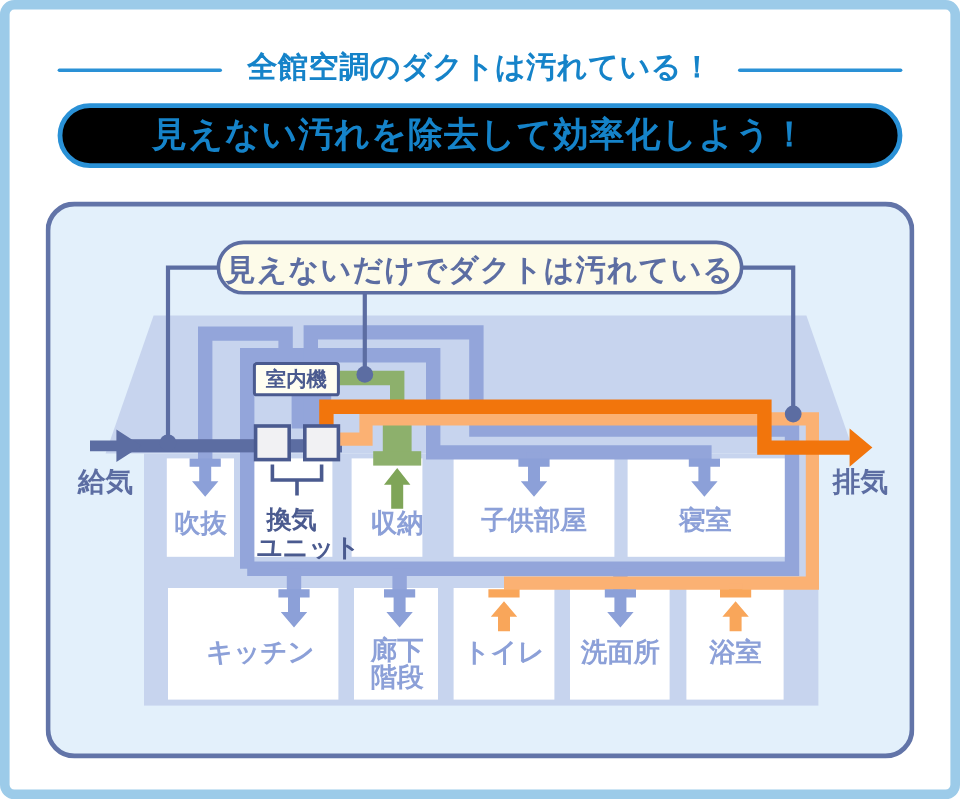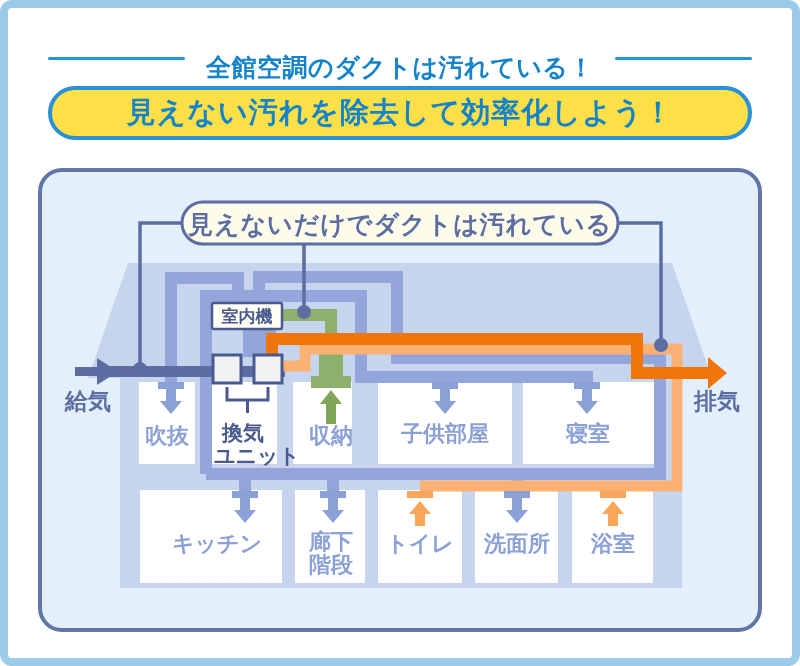--- a/index.html
+++ b/index.html
@@ -6,30 +6,30 @@
   body{
     width:800px;height:666px;position:relative;background:#ffffff;
     font-family:"DejaVu Sans","Liberation Sans",sans-serif;
     overflow:hidden;
   }
   .frame{
     position:absolute;left:0;top:0;width:800px;height:666px;
     border:8px solid #9ccbe9;border-radius:12px;box-sizing:border-box;
   }
   .title-row{
-    position:absolute;left:0;top:53px;width:800px;text-align:center;
+    position:absolute;left:0;top:41px;width:800px;text-align:center;
     font-size:25px;font-weight:700;color:#1583c9;line-height:30px;
     letter-spacing:0.5px;
   }
   .dash{position:absolute;top:57px;height:3px;background:#2a91d6;border-radius:2px;}
   .dash-left{left:48px;width:137px;}
   .dash-right{left:615px;width:137px;}
   .subtitle-box{
     position:absolute;left:48px;top:86px;width:704px;height:54px;box-sizing:border-box;
-    border:4px solid #2a91d6;border-radius:28px;background:#fde047;
+    border:4px solid #2a91d6;border-radius:28px;background:#000000;
     display:flex;align-items:center;justify-content:center;
     font-size:29px;font-weight:700;color:#1583c9;letter-spacing:1px;
   }
   .panel-svg{position:absolute;left:38px;top:168px;}
   text{font-family:"DejaVu Sans","Liberation Sans",sans-serif;}
   .room-label{font-size:22px;font-weight:700;fill:#8ca0d8;}
   .dark-label{font-size:21px;font-weight:700;fill:#4a5a8f;}
   .io-label{font-size:23px;font-weight:700;fill:#5c6da2;}
   .bubble-label{font-size:25px;font-weight:700;fill:#5c6da2;letter-spacing:1px;}
   .unit-label{font-size:17px;font-weight:700;fill:#4a5a8f;}

